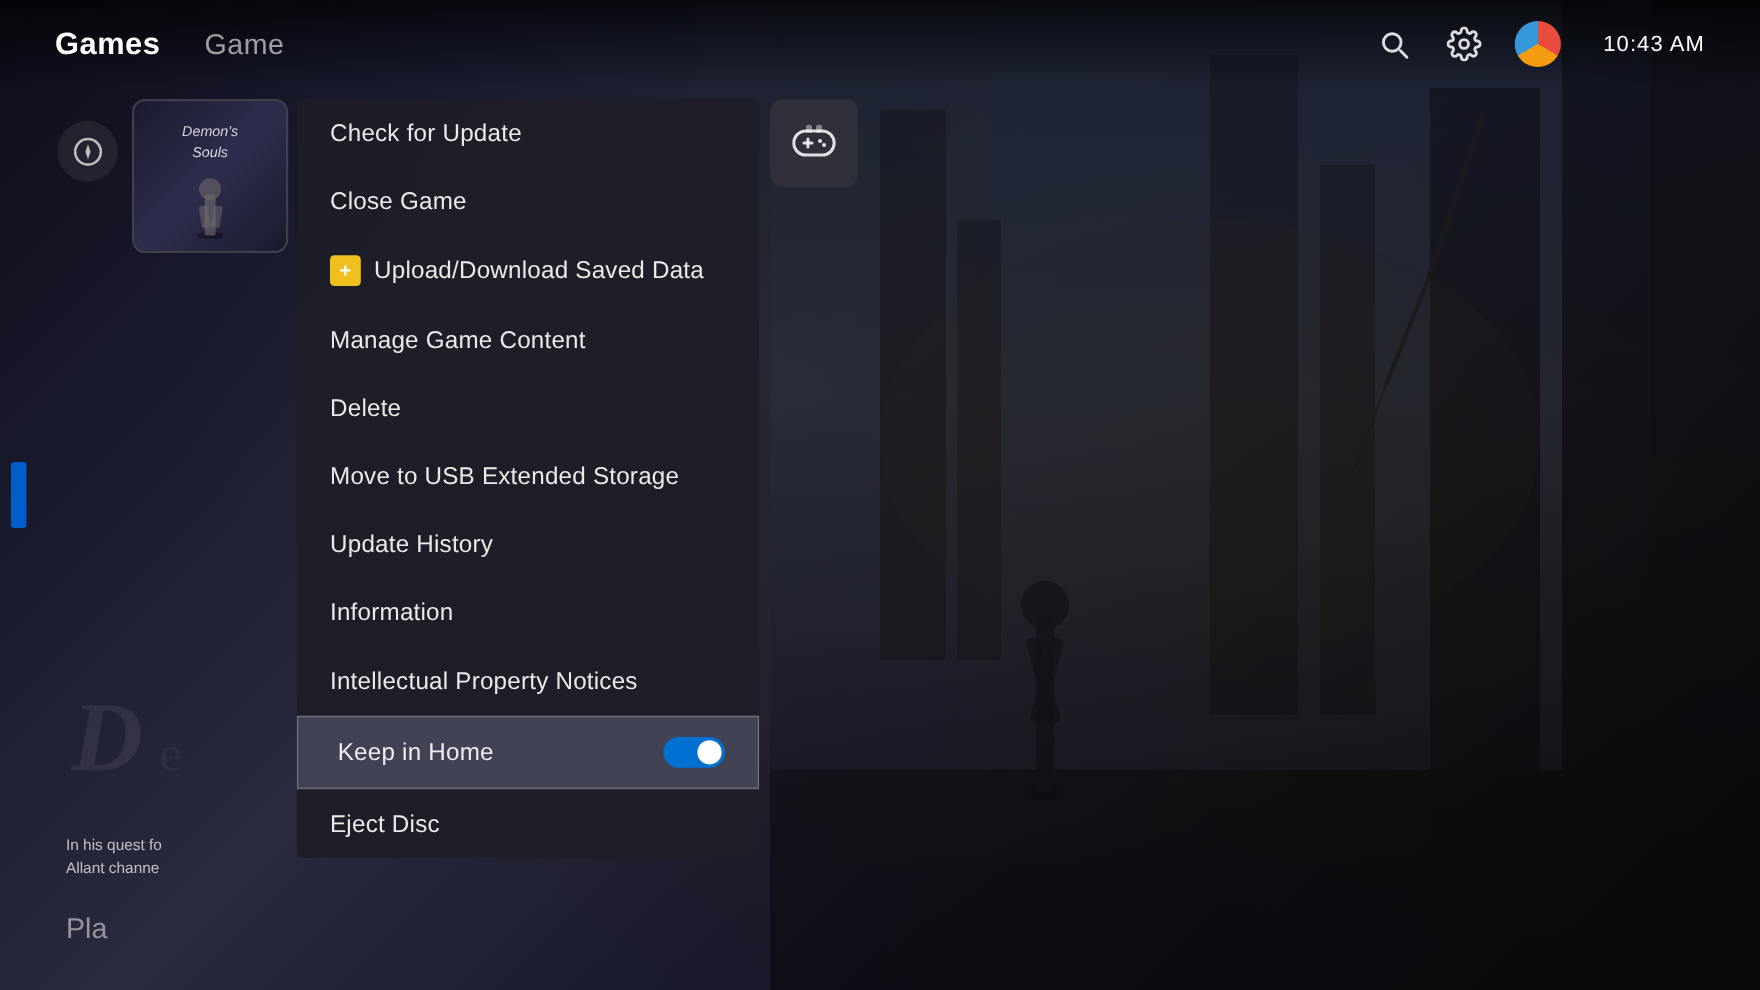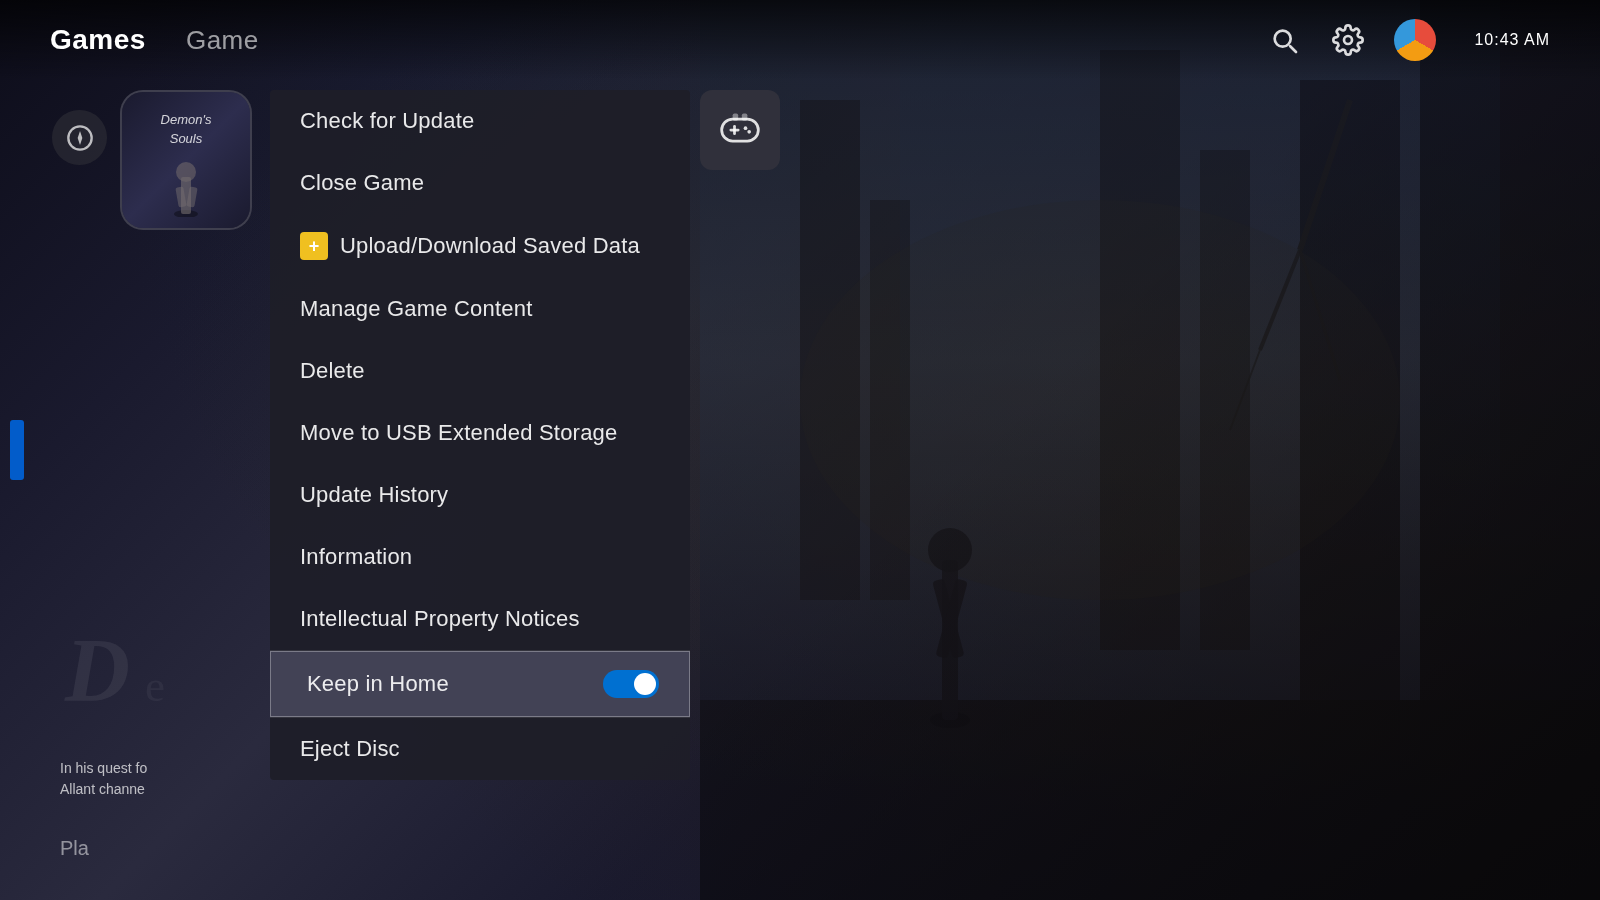--- a/index.html
+++ b/index.html
@@ -119,35 +119,35 @@
 
     .avatar-circle {
       width: 42px;
       height: 42px;
       border-radius: 50%;
       background: conic-gradient(from 0deg, #e74c3c 0deg 120deg, #f39c12 120deg 240deg, #3498db 240deg 360deg);
       cursor: pointer;
     }
 
     .time-display {
-      font-size: 16px;
+      font-size: 20px;
       color: white;
       font-weight: 300;
       letter-spacing: 1px;
       margin-left: 10px;
     }
 
     
     .game-thumbnail {
       position: absolute;
       top: 90px;
       left: 120px;
-      width: 132px;
+      width: 142px;
       height: 140px;
-      border-radius: 23px;
+      border-radius: 12px;
       overflow: hidden;
       z-index: 10;
       background: #2a2a3a;
       border: 2px solid rgba(255,255,255,0.1);
     }
 
     .game-thumb-inner {
       width: 100%;
       height: 100%;
       background: linear-gradient(135deg, #1a1a2e 0%, #2d2d4e 50%, #1a1a2e 100%);
@@ -225,21 +225,21 @@
       font-size: 14px;
       line-height: 1.5;
     }
 
     .play-btn {
       position: absolute;
       bottom: 40px;
       left: 60px;
       z-index: 2;
       color: rgba(255,255,255,0.5);
-      font-size: 20px;
+      font-size: 26px;
     }
 
     
     .context-menu {
       position: absolute;
       top: 90px;
       left: 270px;
       width: 420px;
       background: rgba(30,30,40,0.97);
       border-radius: 4px;

